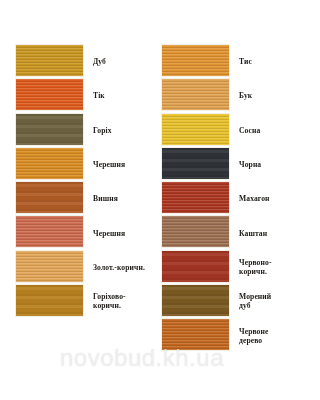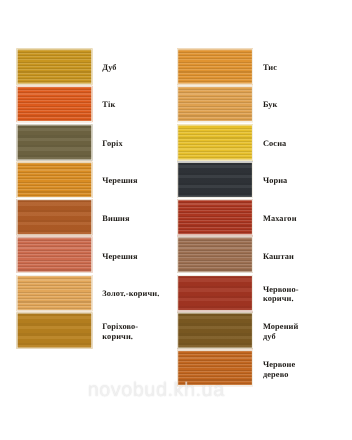--- a/index.html
+++ b/index.html
@@ -89,21 +89,21 @@
     width: 52px;
   }
 
   #watermark {
     position: absolute;
     left: 0;
     right: 0;
     top: 344px;
     text-align: center;
     font-family: "Liberation Sans", "DejaVu Sans", sans-serif;
-    font-size: 18px;
+    font-size: 24px;
     letter-spacing: 0.5px;
     color: rgba(255,255,255,0.62);
     text-shadow: 0 0 1px rgba(120,120,120,0.35);
     pointer-events: none;
     font-weight: 400;
   }
 </style>
 </head>
 <body style="background: rgb(255, 255, 255);">
 

